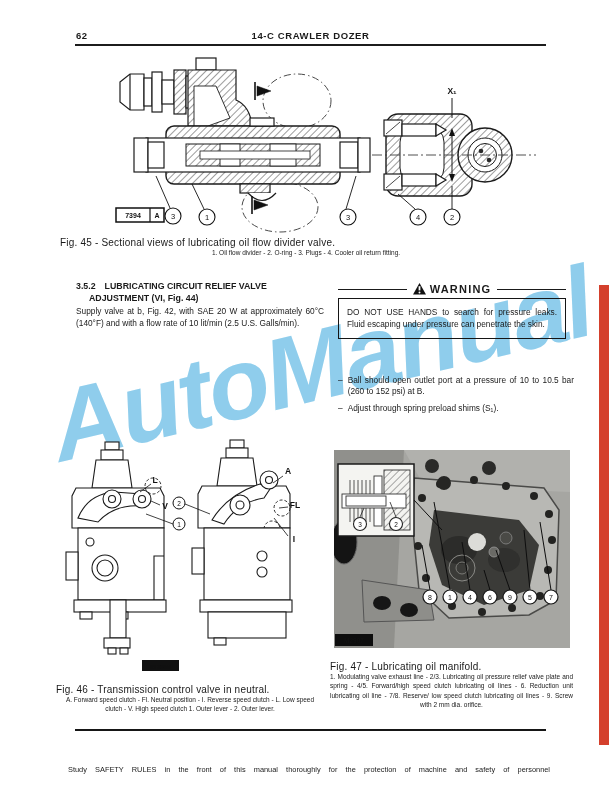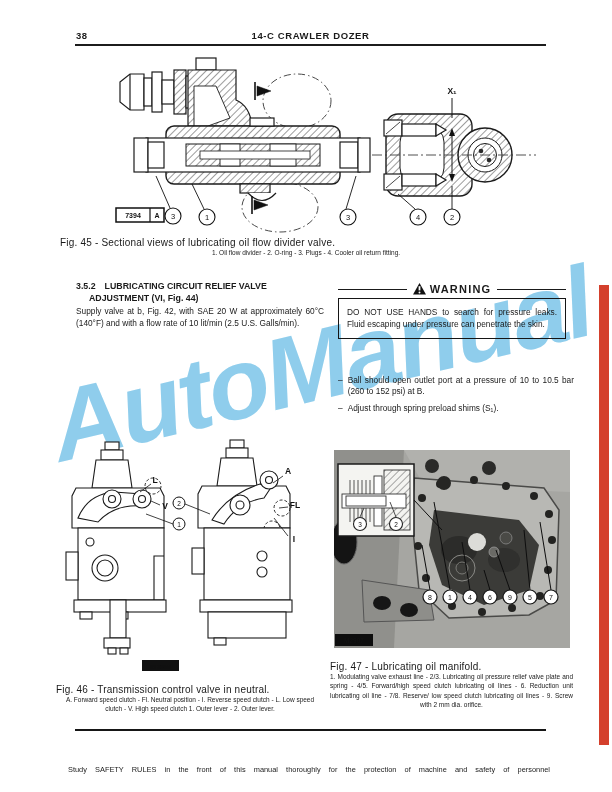--- a/index.html
+++ b/index.html
@@ -53,21 +53,21 @@
   svg{display:block;}
   svg text{font-family:"Liberation Sans",sans-serif;fill:#111;}
 </style>
 </head>
 <body>
 
 <div class="page">
 
   <div class="abs watermark" style="color:#7cc5e9;">AutoManual</div>
 
-  <div class="abs content pagenum">38</div>
+  <div class="abs content pagenum">62</div>
   <div class="abs content htitle">14-C CRAWLER DOZER</div>
   <div class="abs content hrule"></div>
 
   <svg class="abs content" style="left:100px;top:56px;" width="440" height="178" viewBox="0 0 440 178">
     <defs>
       <pattern id="h1" patternUnits="userSpaceOnUse" width="5" height="5" patternTransform="rotate(45)">
         <rect width="5" height="5" fill="#ffffff"></rect>
         <line x1="0" y1="0" x2="0" y2="5" stroke="#3a3a3a" stroke-width="1"></line>
       </pattern>
     </defs>

